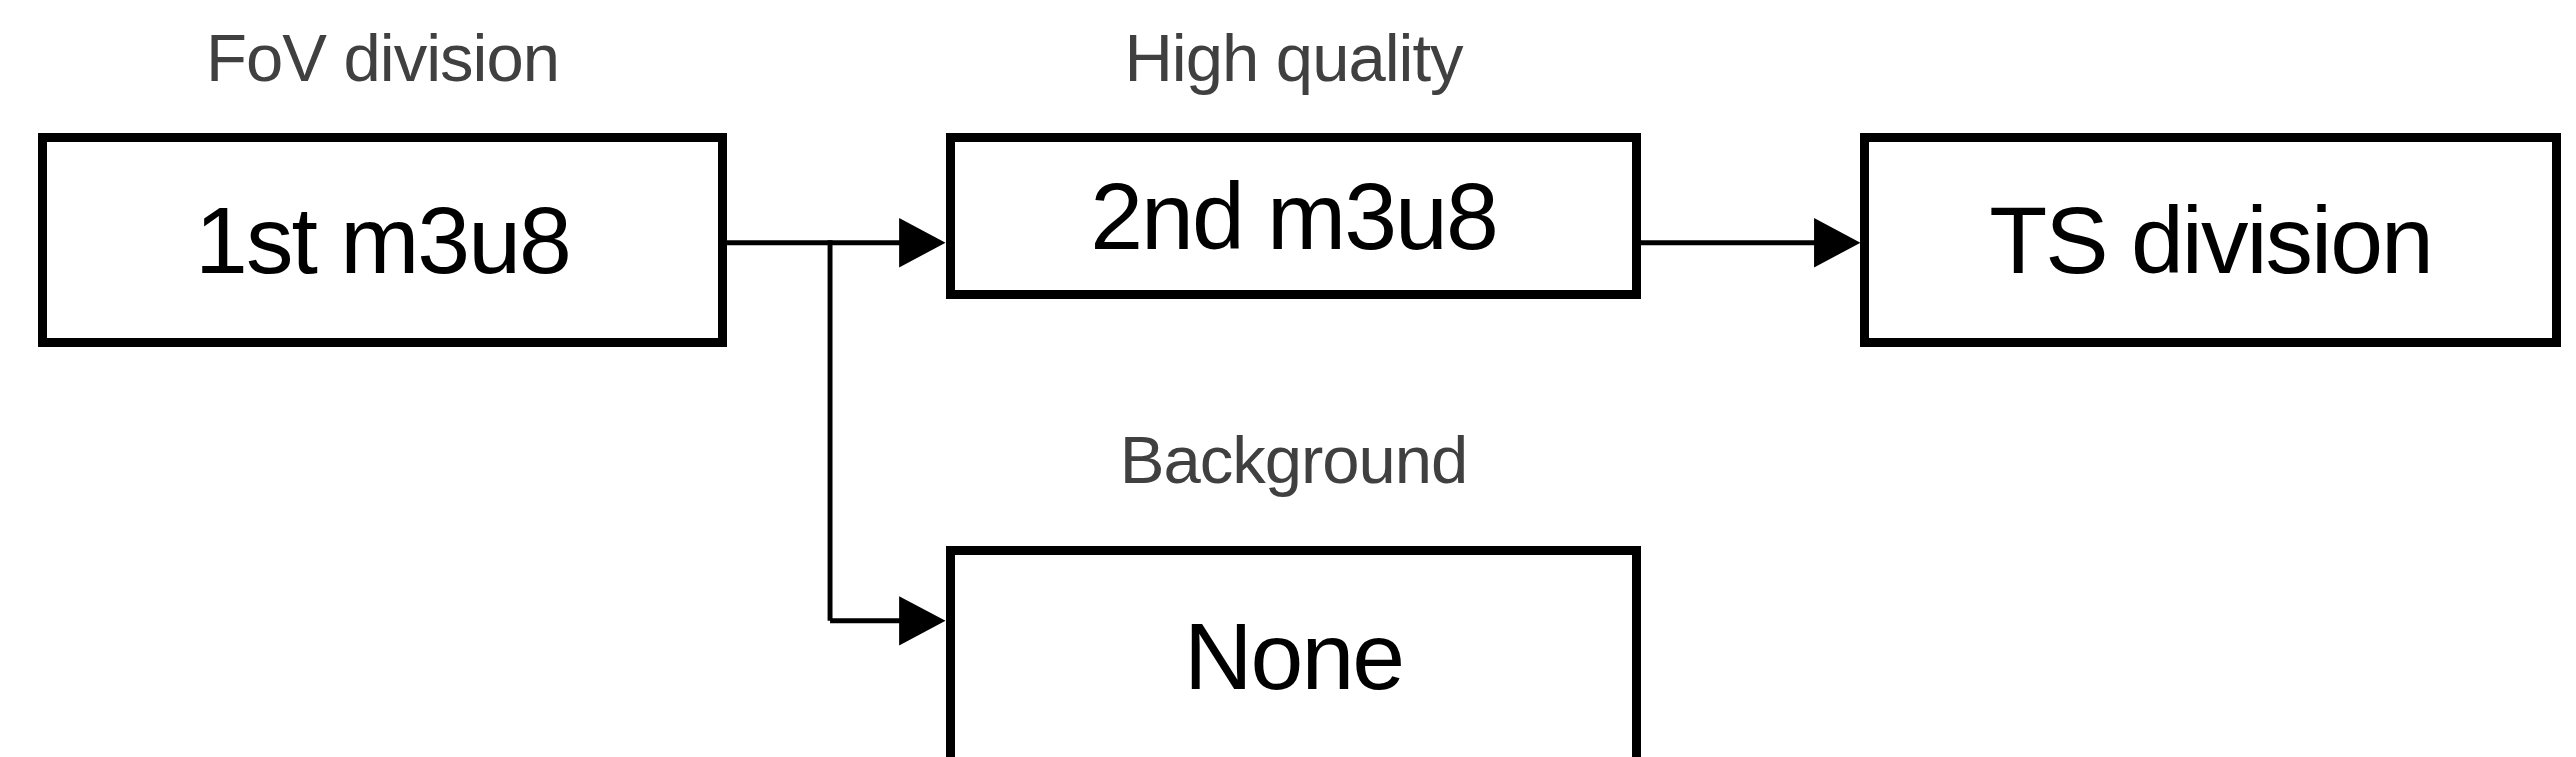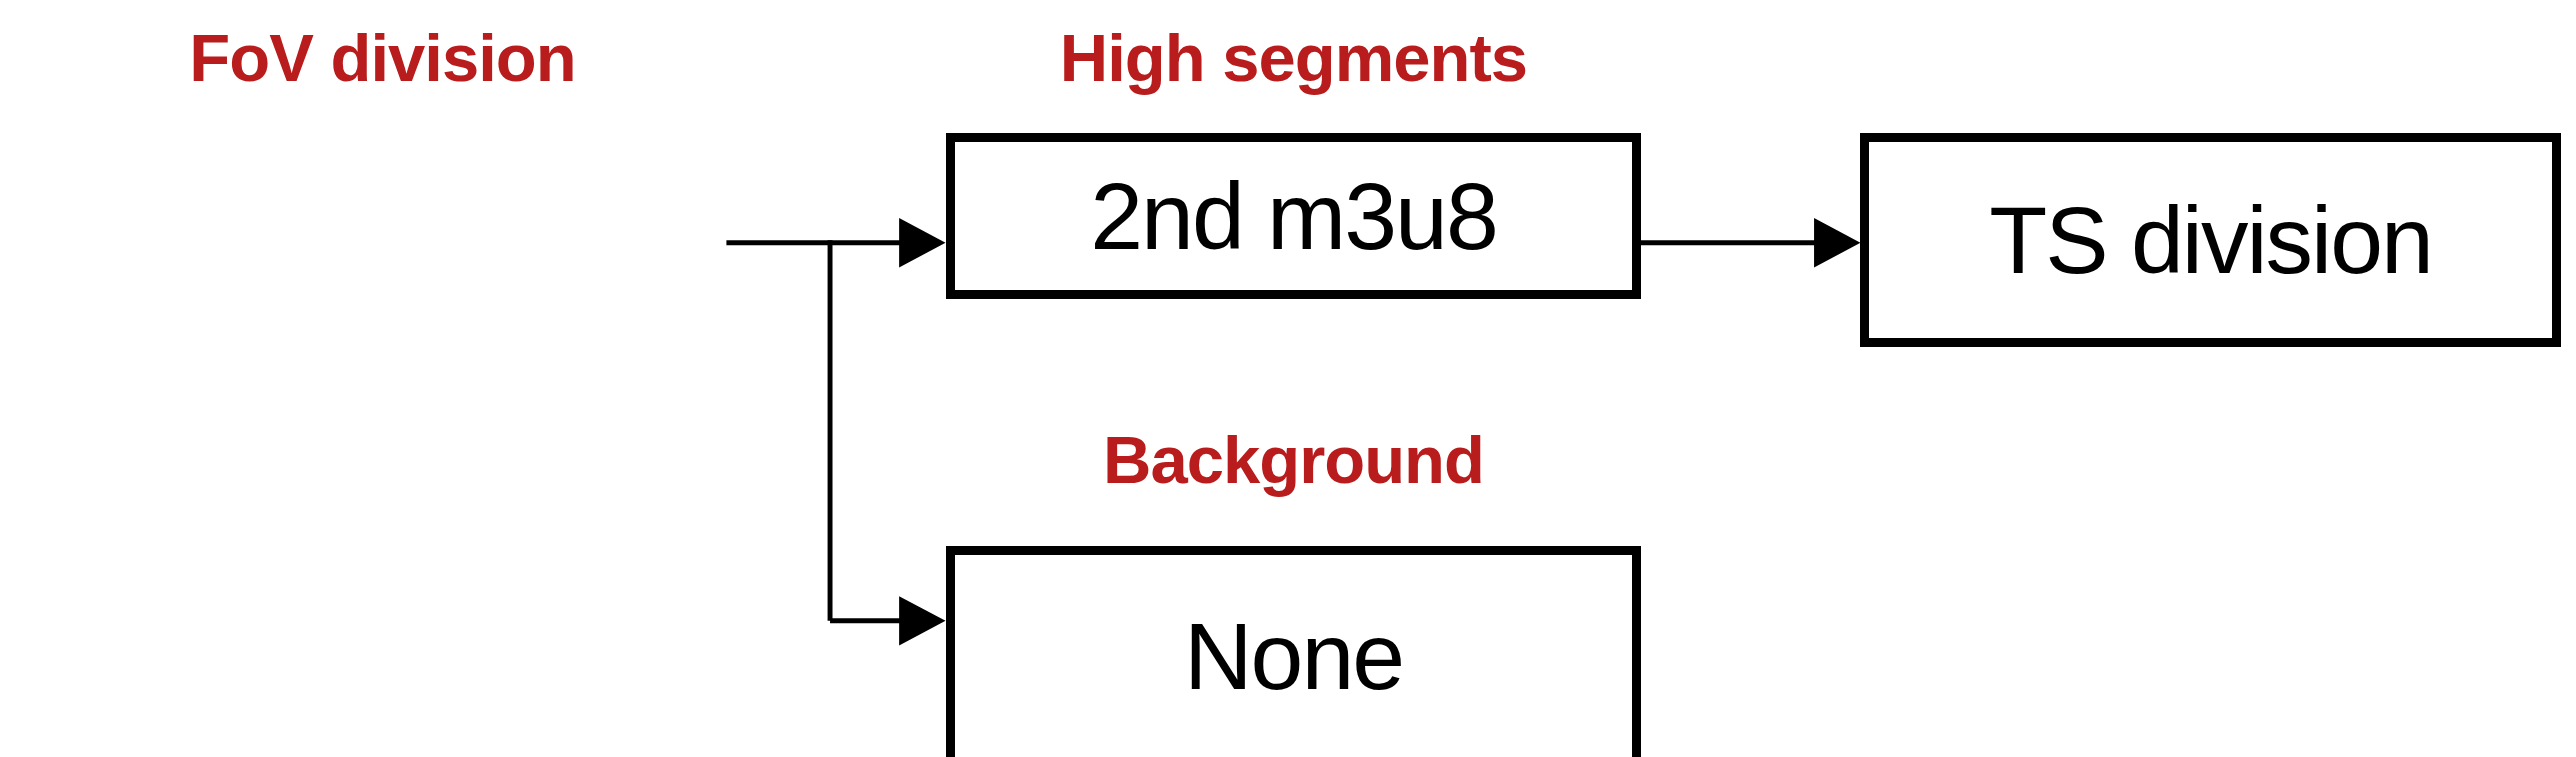--- a/index.html
+++ b/index.html
@@ -15,23 +15,23 @@
     overflow: hidden;
     font-family: "Liberation Sans", "DejaVu Sans", sans-serif;
     color: #000000;
   }
   .node-label {
     position: absolute;
     display: flex;
     align-items: center;
     justify-content: center;
     font-size: 67px;
-    font-weight: 700;
+    font-weight: 400;
     letter-spacing: -1px;
-    color: #b91c1c;
+    color: #404040;
     white-space: nowrap;
   }
   .node-box {
     position: absolute;
     box-sizing: border-box;
     border: 9px solid #000000;
     background: #ffffff;
     display: flex;
     align-items: center;
     justify-content: center;
@@ -74,22 +74,25 @@
 
     <line x1="841" y1="243.5" x2="841" y2="629"></line>
     <line x1="841" y1="629" x2="916" y2="629"></line>
     <polygon points="958,629 911,604 911,654"></polygon>
 
     <line x1="1662" y1="246" x2="1843" y2="246"></line>
     <polygon points="1885,246 1838,221 1838,271"></polygon>
   </svg>
 
   <div id="label-fov" class="node-label">FoV division</div>
+  <div id="box-fov" class="node-box">
+    <span class="node-text">1st m3u8</span>
+  </div>
 
-  <div id="label-hq" class="node-label">High segments</div>
+  <div id="label-hq" class="node-label">High quality</div>
   <div id="box-hq" class="node-box">
     <span class="node-text">2nd m3u8</span>
   </div>
 
   <div id="box-chunks" class="node-box">
     <span class="node-text">TS division</span>
   </div>
 
   <div id="label-bg" class="node-label">Background</div>
   <div id="box-bg" class="node-box">

